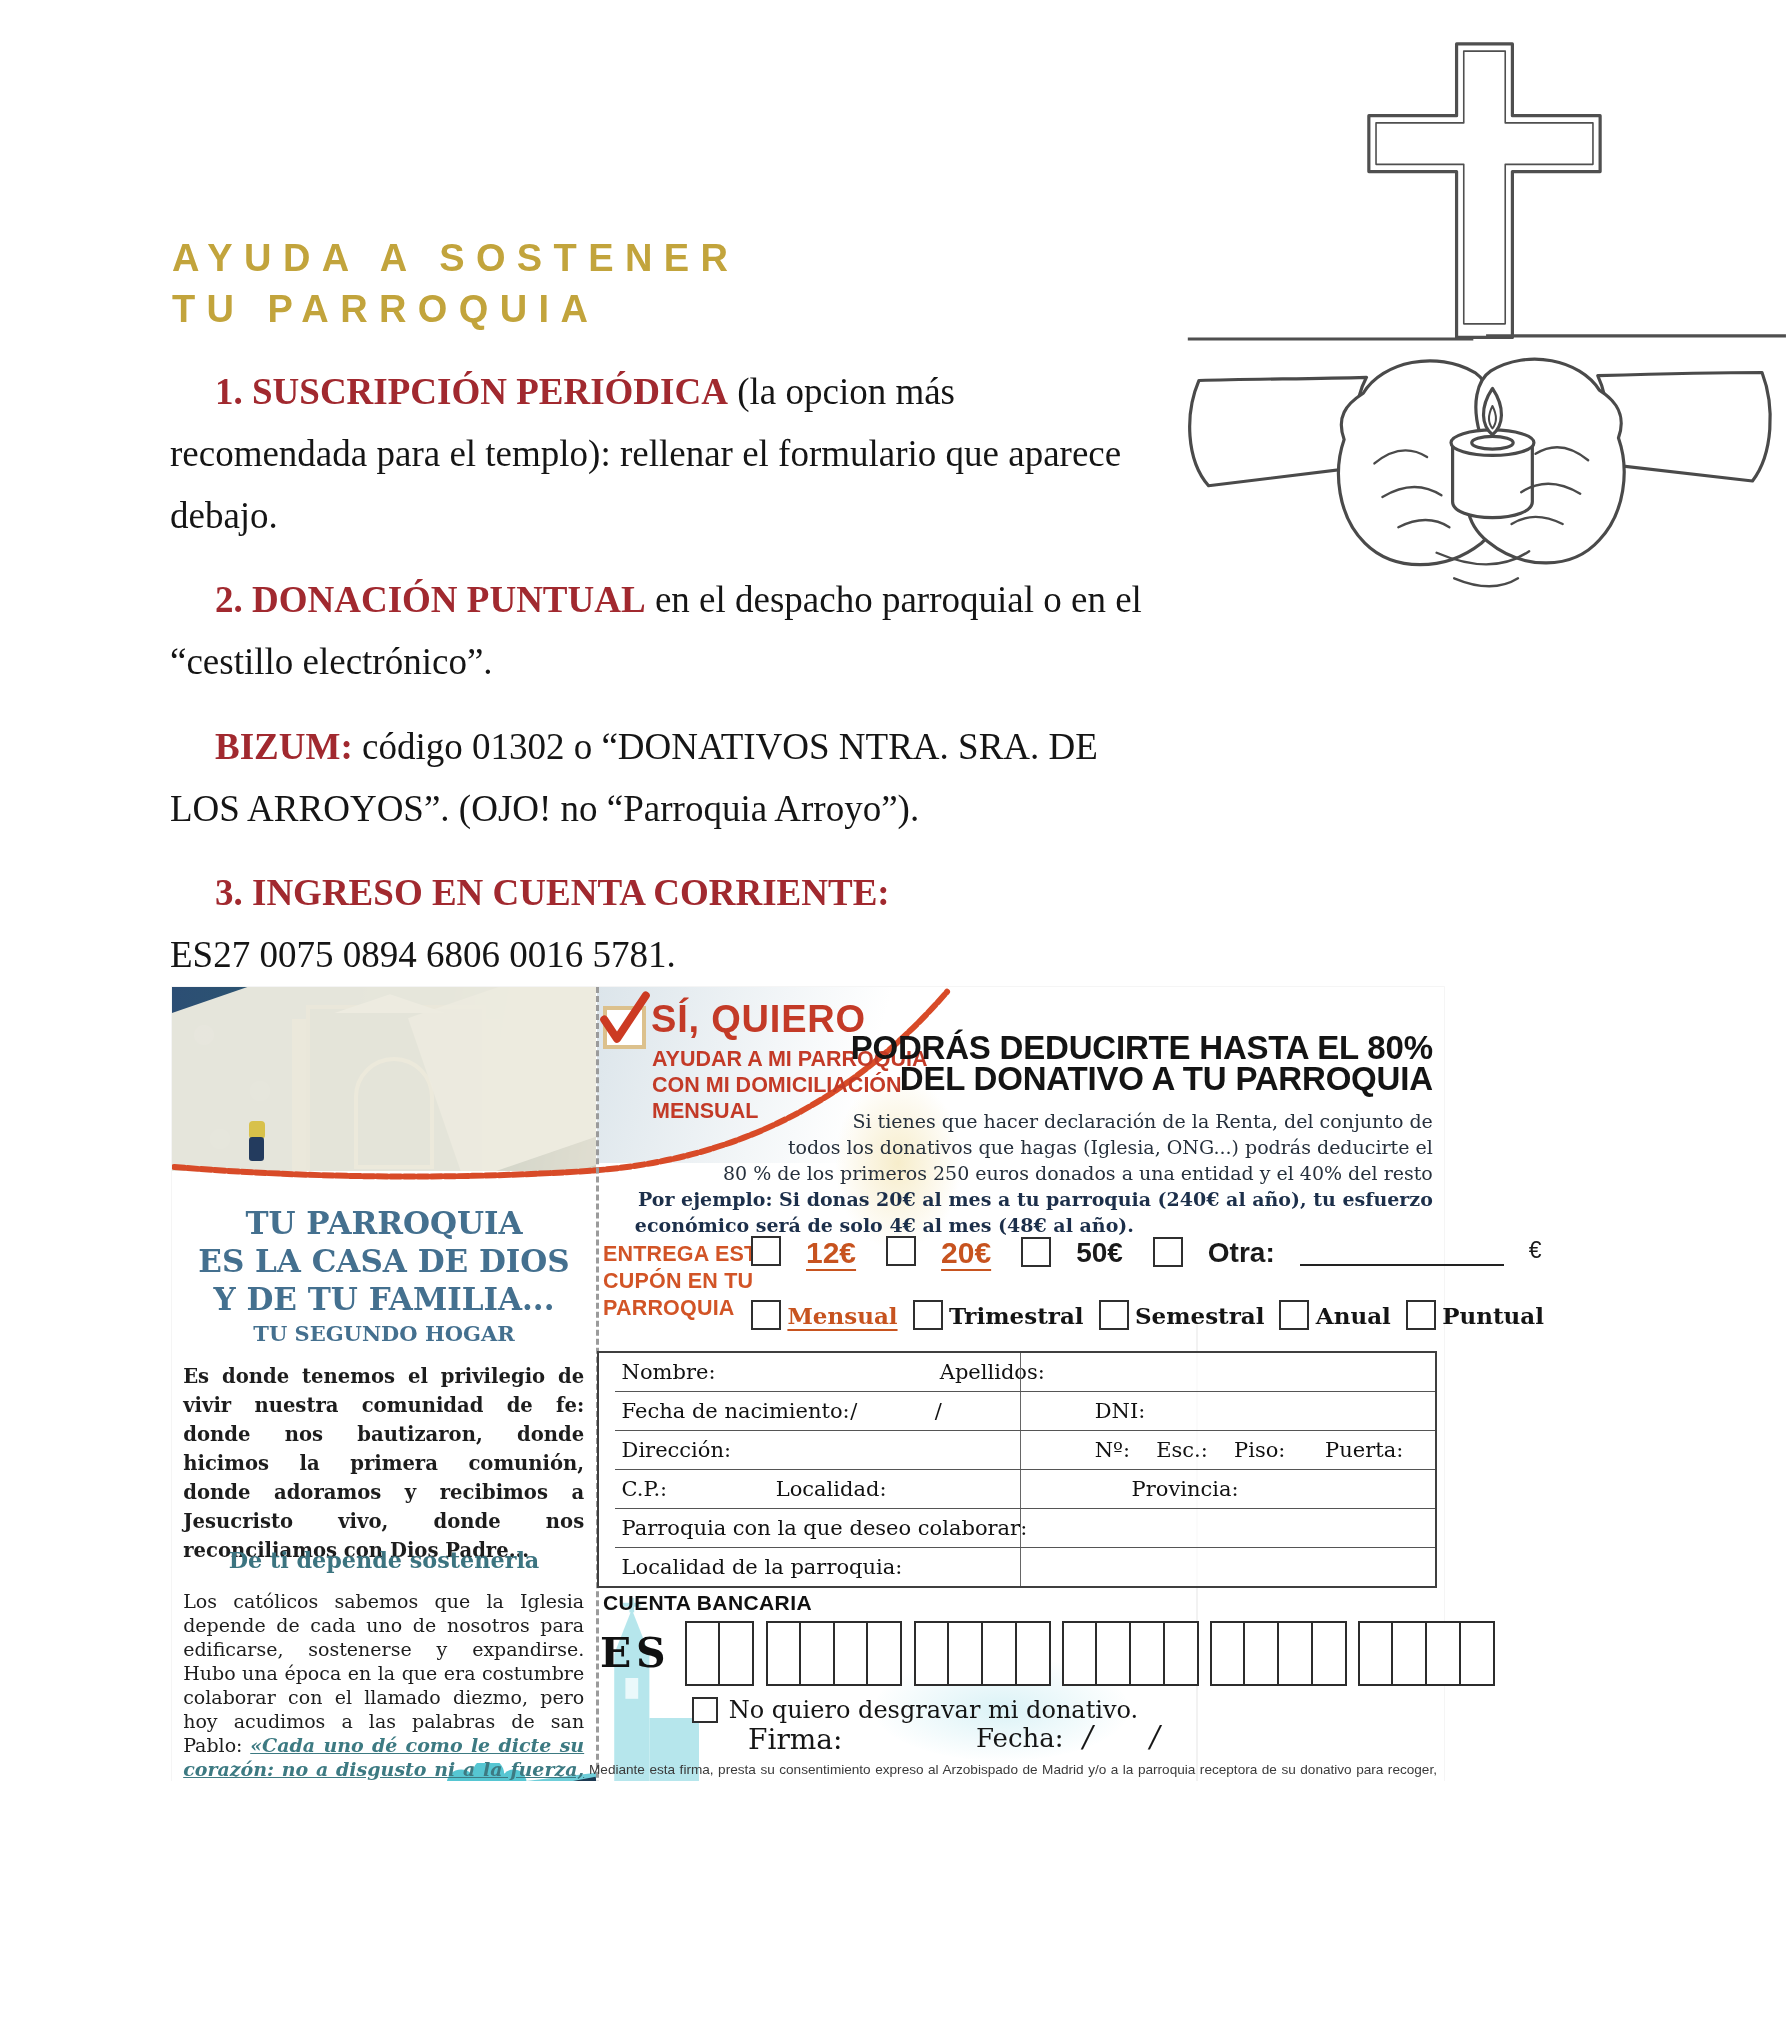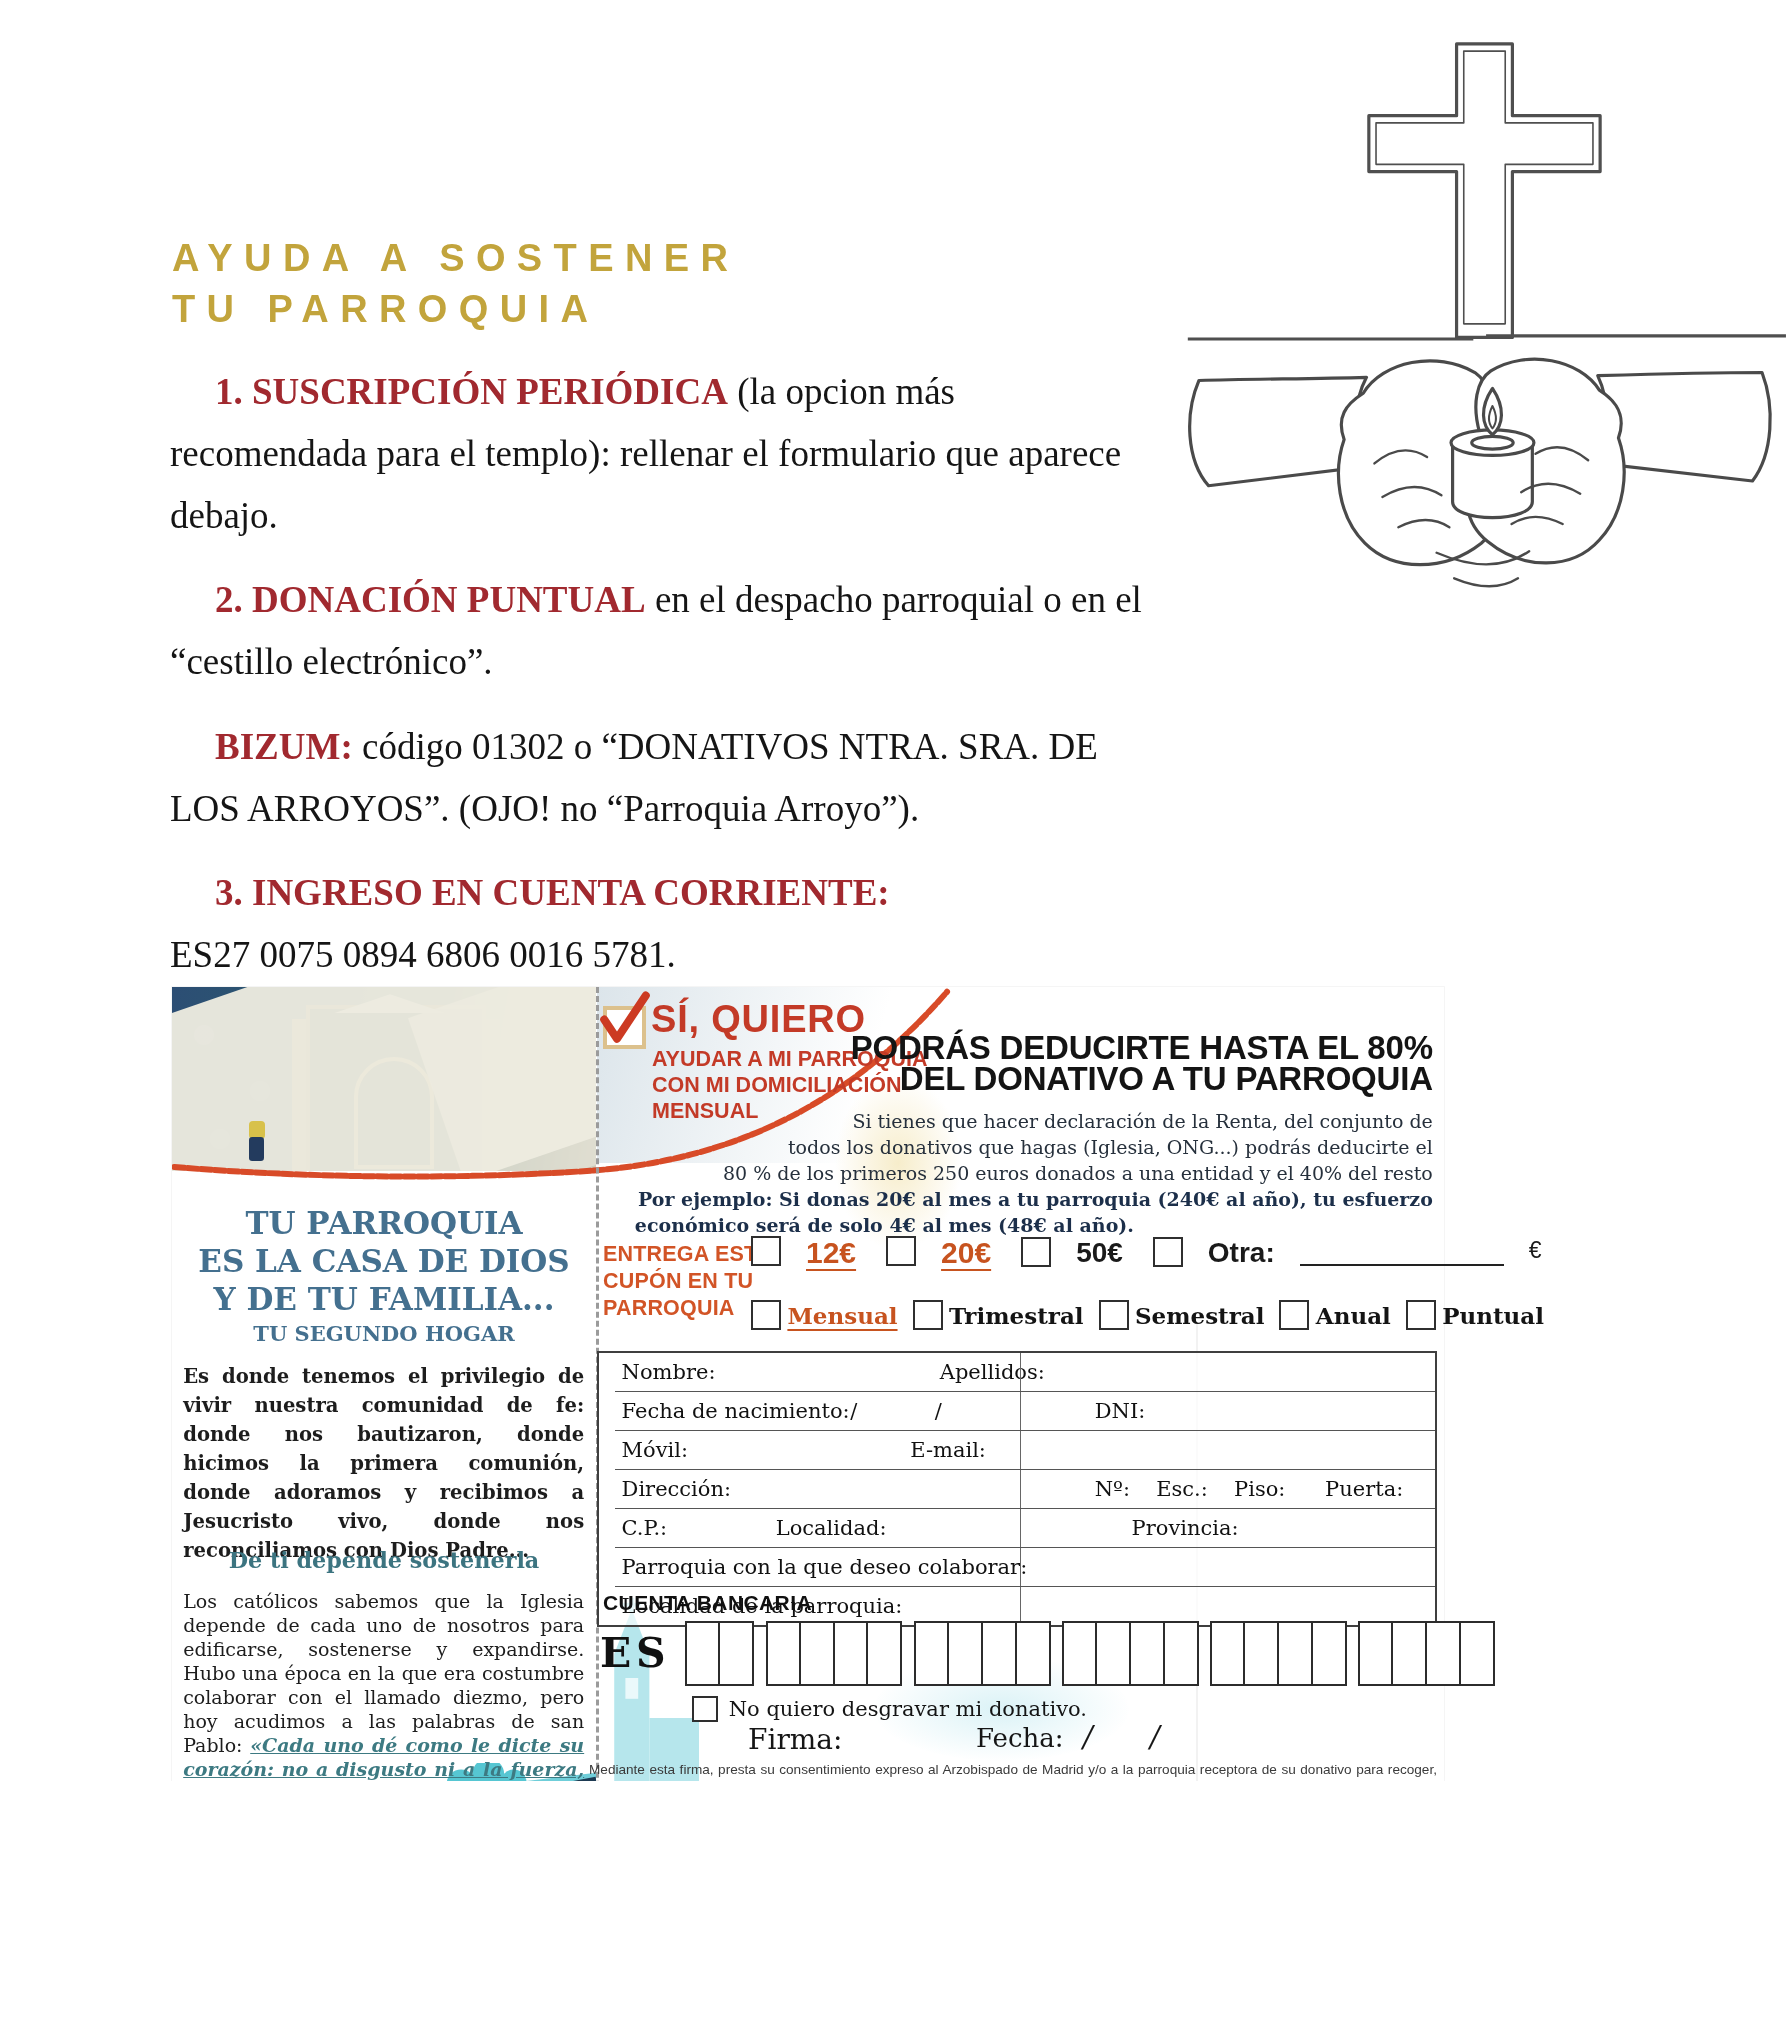--- a/index.html
+++ b/index.html
@@ -119,21 +119,21 @@
 
   
   .bank-label{left:431px;top:604px;font-weight:bold;font-size:21px;color:#101010;letter-spacing:0.4px;}
   .iban{left:428px;top:634px;display:flex;align-items:center;height:64px;}
   .iban .pre{font-family:"DejaVu Serif",serif;font-weight:bold;font-size:41px;color:#111;
              letter-spacing:4.8px;margin-right:14.4px;}
   .iban .grp{display:flex;margin-right:11.2px;}
   .iban .bx{width:32px;height:61px;border:2.4px solid #2c2c2c;background:#fff;margin-left:-2.4px;}
   .iban .bx:first-child{margin-left:0;}
   .nodesg{left:520px;top:709px;display:flex;align-items:center;gap:10.4px;
-          font-family:"DejaVu Serif",serif;font-size:21px;color:#141414;}
+          font-family:"DejaVu Serif",serif;font-size:24px;color:#141414;}
   .nodesg .cb2{width:22.3px;height:22.3px;border:2.4px solid #2e2e2e;background:#fff;flex:none;}
   .firma-label{left:576px;top:736px;font-family:"DejaVu Serif",serif;font-size:28px;color:#161616;}
   .fecha-label{left:804px;top:736px;font-family:"DejaVu Serif",serif;font-size:26px;color:#161616;}
   .sl1{left:911px;top:733px;font-family:"DejaVu Serif",serif;font-size:29px;color:#161616;font-style:italic;}
   .sl2{left:978px;top:733px;font-family:"DejaVu Serif",serif;font-size:29px;color:#161616;font-style:italic;}
 
   
   .legal{left:417px;top:773px;width:848px;font-size:13.6px;line-height:19px;color:#3a3a3a;
          text-align:justify;}
   .cyan-band{left:415px;top:830px;width:857px;height:96px;
@@ -320,24 +320,20 @@
           <span style="left: 0.8%;">Nombre:</span>
           <span style="left: 39.6%;">Apellidos:</span>
         </div>
         <div class="frow">
           <span style="left: 0.8%;">Fecha de nacimiento:</span>
           <span style="left: 28.7%;">/</span>
           <span style="left: 39%;">/</span>
           <span style="left: 58.5%;">DNI:</span>
         </div>
         <div class="frow">
-          <span style="left: 0.8%;">Móvil:</span>
-          <span style="left: 36%;">E-mail:</span>
-        </div>
-        <div class="frow">
           <span style="left: 0.8%;">Dirección:</span>
           <span style="left: 58.5%;">Nº:</span>
           <span style="left: 66%;">Esc.:</span>
           <span style="left: 75.5%;">Piso:</span>
           <span style="left: 86.6%;">Puerta:</span>
         </div>
         <div class="frow">
           <span style="left: 0.8%;">C.P.:</span>
           <span style="left: 19.6%;">Localidad:</span>
           <span style="left: 63%;">Provincia:</span>

